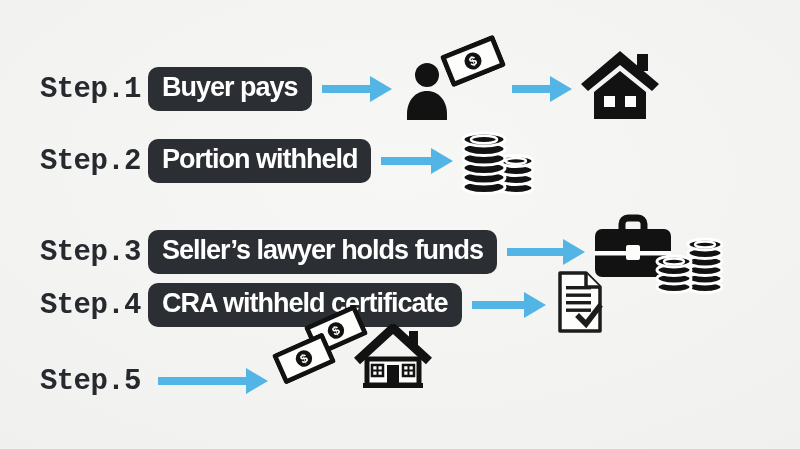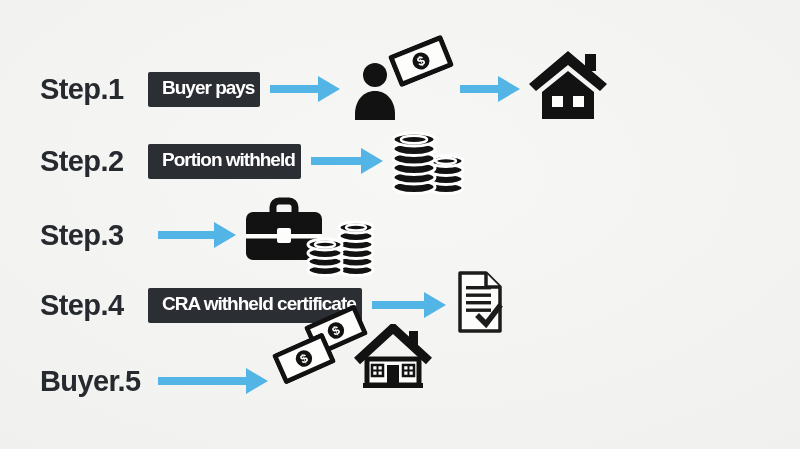--- a/index.html
+++ b/index.html
@@ -4,31 +4,31 @@
 <style>
   html,body{margin:0;padding:0;}
   body{font-family:"Liberation Sans", sans-serif; background:#e8e8e6;}
   .canvas{
     position:relative; width:800px; height:449px; overflow:hidden;
     background: radial-gradient(130% 130% at 50% 38%, #f7f7f5 0%, #f1f1ef 55%, #ebebe9 100%);
   }
   .row{position:absolute; left:40px; display:flex; align-items:center; height:56px;}
   .row1{top:61px}
   .row2{top:133px}
-  .row3{top:207px}
+  .row3{top:224px}
   .row4{top:277px}
   .row5{top:353px}
   .step-label{
     width:108px; flex:0 0 108px;
-    font-size:29px; font-weight:bold; color:#26292e; letter-spacing:-0.6px;
+    font-size:29px; font-weight:bold; color:#26292e; letter-spacing:-0.6px;font-family:Liberation Mono, monospace;
   }
   .step-box{
-    background:#2b2e33; color:#ffffff; border-radius:2px;
-    font-size:19px; font-weight:bold; letter-spacing:-1px;
-    padding:5px 6px 8px 14px; white-space:nowrap;
+    background:#2b2e33; color:#ffffff; border-radius:10px;
+    font-size:27px; font-weight:bold; letter-spacing:-1px;
+    padding:5px 14px 8px 14px; white-space:nowrap;
   }
   .arrow{flex:0 0 auto; margin-left:10px; fill:#52b5e6;}
   .arrow2{margin-left:8px;}
   .icon{fill:#121212;}
   
   .person-bill{position:relative; width:100px; height:58px; margin-left:12px; flex:0 0 100px;}
   .person-svg{position:absolute; left:0; bottom:-2px;}
   .bill-tilt{transform:rotate(-22deg);}
   .bill-r1{position:absolute; left:40px; top:-16px;}
   .house-filled{margin-left:8px; transform:translateY(-4px);}
@@ -117,20 +117,21 @@
         <ellipse class="coin" cx="23" cy="37.5" rx="21" ry="6.5"></ellipse>
         <ellipse class="coin" cx="23" cy="28" rx="21" ry="6.5"></ellipse>
         <ellipse class="coin" cx="23" cy="18.5" rx="21" ry="6.5"></ellipse>
         <ellipse class="coin-top" cx="23" cy="18.5" rx="13" ry="3.8"></ellipse>
       </g>
     </svg>
   </div>
 
   <div class="row row3">
     <div class="step-label">Step.3</div>
+    <div class="step-box"><span>Seller’s lawyer holds funds</span></div>
     <svg class="arrow" width="78" height="26" viewBox="0 0 78 26">
         <polygon points="0,9 56,9 56,0 78,13 56,26 56,17 0,17"></polygon>
       </svg>
     <svg class="briefcase" width="76" height="64" viewBox="0 0 76 64">
       <rect class="bc-handle" x="27" y="4" width="22" height="18" rx="6"></rect>
       <rect class="bc-body" x="0" y="15" width="76" height="48" rx="7"></rect>
       <rect class="bc-white" x="0" y="37" width="76" height="4.5"></rect>
       <rect class="bc-white" x="31" y="31" width="14" height="15" rx="2"></rect>
     </svg>
     <svg class="coins-r3" width="70" height="60" viewBox="0 0 70 60">
@@ -164,21 +165,21 @@
       <path class="page" d="M30,2 L30,16 L44,16"></path>
       <rect class="page-line" x="10" y="15" width="25" height="3.4"></rect>
       <rect class="page-line" x="10" y="22.5" width="25" height="3.4"></rect>
       <rect class="page-line" x="10" y="30" width="25" height="3.4"></rect>
       <rect class="page-line" x="10" y="37.5" width="25" height="3.4"></rect>
       <polyline class="page-check" points="23,46 30,53 43,36"></polyline>
     </svg>
   </div>
 
   <div class="row row5">
-    <div class="step-label">Buyer.5</div>
+    <div class="step-label">Step.5</div>
     <svg class="arrow" width="110" height="26" viewBox="0 0 110 26">
         <polygon points="0,9 88,9 88,0 110,13 88,26 88,17 0,17"></polygon>
       </svg>
     <div class="release-cluster">
       <svg class="bill-r5a" width="56" height="33" viewBox="0 0 58 34">
         <rect class="bill-frame" x="0" y="0" width="58" height="34" rx="3"></rect>
         <rect class="bill-inner" x="5" y="5" width="48" height="24"></rect>
         <circle class="bill-coin" cx="29" cy="17" r="8.5"></circle>
         <text class="bill-sign" x="29" y="21.5" text-anchor="middle">$</text>
       </svg>

